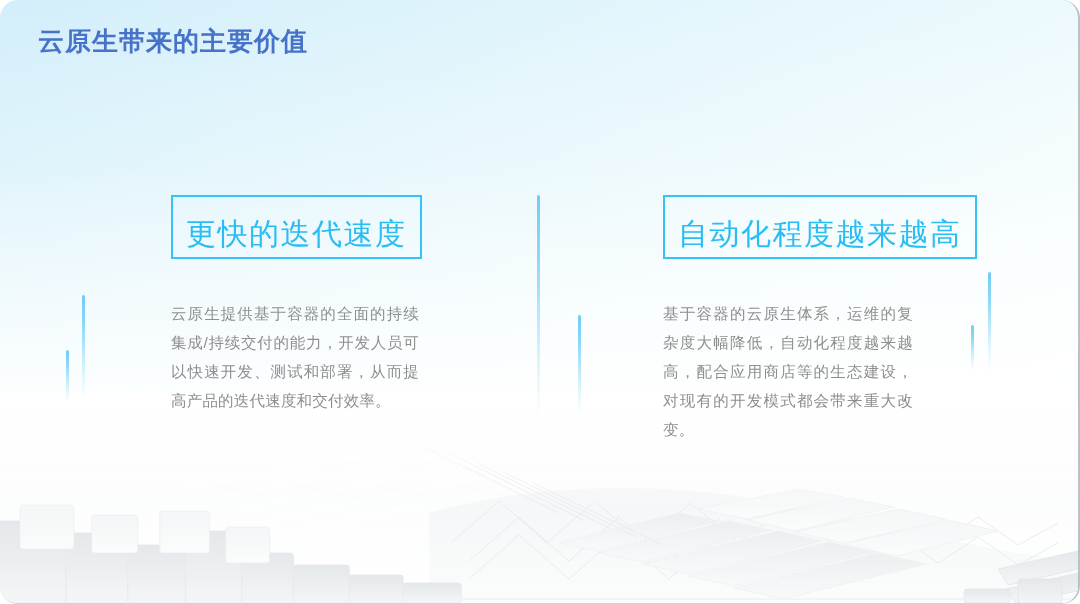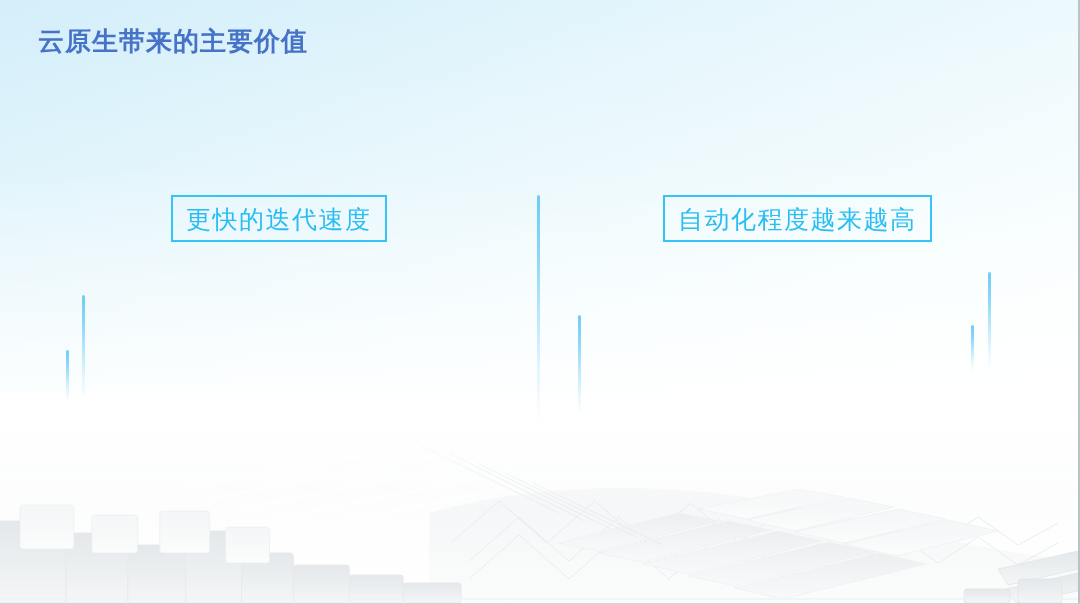--- a/index.html
+++ b/index.html
@@ -34,20 +34,21 @@
         rgba(255,255,255,1.00) 78%),
       
       linear-gradient(157deg,
         #d3eefa 0%,
         #dbf2fb 14%,
         #e5f6fc 30%,
         #eefafd 46%,
         #f6fdfe 62%,
         #fdffff 78%,
         #ffffff 100%);
+    border-radius: 18px;
   }
 
   
   .scene {
     position: absolute;
     left: 0;
     right: 0;
     bottom: 0;
     height: 210px;
     overflow: hidden;
@@ -107,24 +108,24 @@
     top: 195px;
   }
   .col-0 { left: 171px; width: 252px; }
   .col-1 { left: 663px; width: 252px; }
 
   .card-heading {
     display: inline-block;
     box-sizing: border-box;
     border: 2px solid #35c4f5;
     color: #29bdf4;
-    font-size: 25px;
+    font-size: 30px;
     font-weight: normal;
     letter-spacing: 1.5px;
-    padding: 10px 13px 8px 13px;
+    padding: 22px 13px 8px 13px;
     line-height: 1;
     white-space: nowrap;
     background: transparent;
   }
 
   .card-body {
     margin-top: 40px;
     width: 248px;
     font-size: 15.5px;
     line-height: 29px;
@@ -238,21 +239,23 @@
     <span class="bar" style="left: 537px; top: 195px; height: 225px;"></span>
     <span class="bar" style="left: 578px; top: 315px; height: 100px;"></span>
     <span class="bar" style="left: 988px; top: 272px; height: 98px;"></span>
     <span class="bar" style="left: 971px; top: 325px; height: 46px;"></span>
   </div>
 
   <div class="columns">
 
     <div class="col col-0">
       <div class="card-heading">更快的迭代速度</div>
+      <p class="card-body">云原生提供基于容器的全面的持续集成/持续交付的能力，开发人员可以快速开发、测试和部署，从而提高产品的迭代速度和交付效率。</p>
     </div>
 
     <div class="col col-1">
       <div class="card-heading">自动化程度越来越高</div>
+      <p class="card-body">基于容器的云原生体系，运维的复杂度大幅降低，自动化程度越来越高，配合应用商店等的生态建设，对现有的开发模式都会带来重大改变。</p>
     </div>
 
   </div>
 
 </div>
 
 </body></html>

